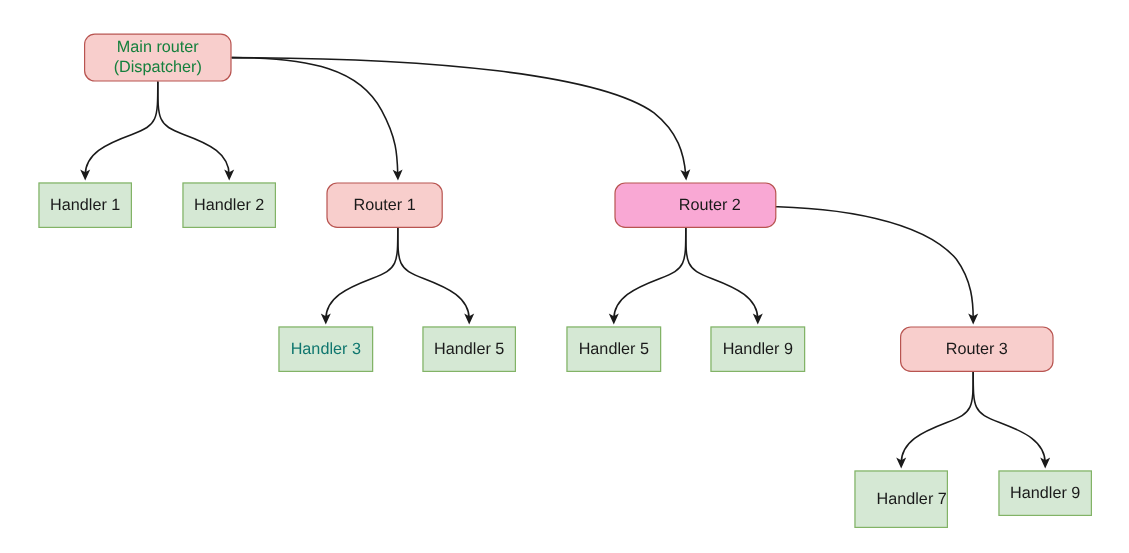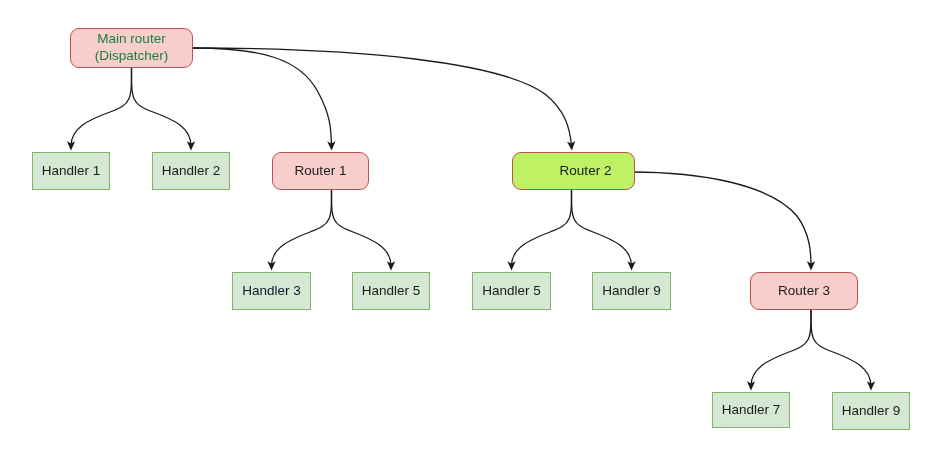--- a/index.html
+++ b/index.html
@@ -75,23 +75,23 @@
         <path d="M 811 310 C 811 340 811 344 833 352 C 854 360 871 368 871 386" fill="none" stroke="#1a1a1a" stroke-width="1.3" marker-end="url(#arrowhead)"></path>
       </g>
   </svg>
 
   <div id="nodes-group">
       <div class="node node-router" style="left: 70px; top: 28px; width: 123px; height: 40px; background: rgb(248, 206, 204); border-color: rgb(184, 84, 80); color: #15803d;"><span>Main router
 (Dispatcher)</span></div>
       <div class="node node-handler" style="left: 32px; top: 152px; width: 78px; height: 38px; background: rgb(213, 232, 212); border-color: rgb(130, 179, 102); color: rgb(26, 26, 26);"><span>Handler 1</span></div>
       <div class="node node-handler" style="left: 152px; top: 152px; width: 78px; height: 38px; background: rgb(213, 232, 212); border-color: rgb(130, 179, 102); color: rgb(26, 26, 26);"><span>Handler 2</span></div>
       <div class="node node-router" style="left: 272px; top: 152px; width: 97px; height: 38px; background: rgb(248, 206, 204); border-color: rgb(184, 84, 80); color: rgb(26, 26, 26);"><span>Router 1</span></div>
-      <div class="node node-router" style="left: 512px; top: 152px; width: 123px; height: 38px; background: #bef264; border-color: rgb(184, 84, 80); color: rgb(26, 26, 26); padding-left: 24px;"><span>Router 2</span></div>
-      <div class="node node-handler" style="left: 232px; top: 272px; width: 79px; height: 38px; background: rgb(213, 232, 212); border-color: rgb(130, 179, 102); color: #0f172a; text-align: right;"><span>Handler 3</span></div>
+      <div class="node node-router" style="left: 512px; top: 152px; width: 135px; height: 38px; background: #f9a8d4; border-color: rgb(184, 84, 80); color: rgb(26, 26, 26); padding-left: 24px;"><span>Router 2</span></div>
+      <div class="node node-handler" style="left: 232px; top: 272px; width: 79px; height: 38px; background: rgb(213, 232, 212); border-color: rgb(130, 179, 102); color: #0f766e; text-align: right;"><span>Handler 3</span></div>
       <div class="node node-handler" style="left: 352px; top: 272px; width: 78px; height: 38px; background: rgb(213, 232, 212); border-color: rgb(130, 179, 102); color: rgb(26, 26, 26);"><span>Handler 5</span></div>
       <div class="node node-handler" style="left: 472px; top: 272px; width: 79px; height: 38px; background: rgb(213, 232, 212); border-color: rgb(130, 179, 102); color: rgb(26, 26, 26);"><span>Handler 5</span></div>
       <div class="node node-handler" style="left: 592px; top: 272px; width: 79px; height: 38px; background: rgb(213, 232, 212); border-color: rgb(130, 179, 102); color: rgb(26, 26, 26);"><span>Handler 9</span></div>
-      <div class="node node-router" style="left: 750px; top: 272px; width: 108px; height: 38px; background: rgb(248, 206, 204); border-color: rgb(184, 84, 80); color: rgb(26, 26, 26);"><span>Router 3</span></div>
-      <div class="node node-handler" style="left: 712px; top: 392px; width: 78px; height: 36px; background: rgb(213, 232, 212); border-color: rgb(130, 179, 102); color: rgb(26, 26, 26);"><span>Handler 7</span></div>
+      <div class="node node-router" style="left: 750px; top: 272px; width: 128px; height: 38px; background: rgb(248, 206, 204); border-color: rgb(184, 84, 80); color: rgb(26, 26, 26);"><span>Router 3</span></div>
+      <div class="node node-handler" style="left: 712px; top: 392px; width: 78px; height: 48px; background: rgb(213, 232, 212); border-color: rgb(130, 179, 102); color: rgb(26, 26, 26); justify-content: flex-end;"><span>Handler 7</span></div>
       <div class="node node-handler" style="left: 832px; top: 392px; width: 78px; height: 38px; background: rgb(213, 232, 212); border-color: rgb(130, 179, 102); color: rgb(26, 26, 26);"><span>Handler 9</span></div>
     </div>
 
 </div>
 
 </body></html>

